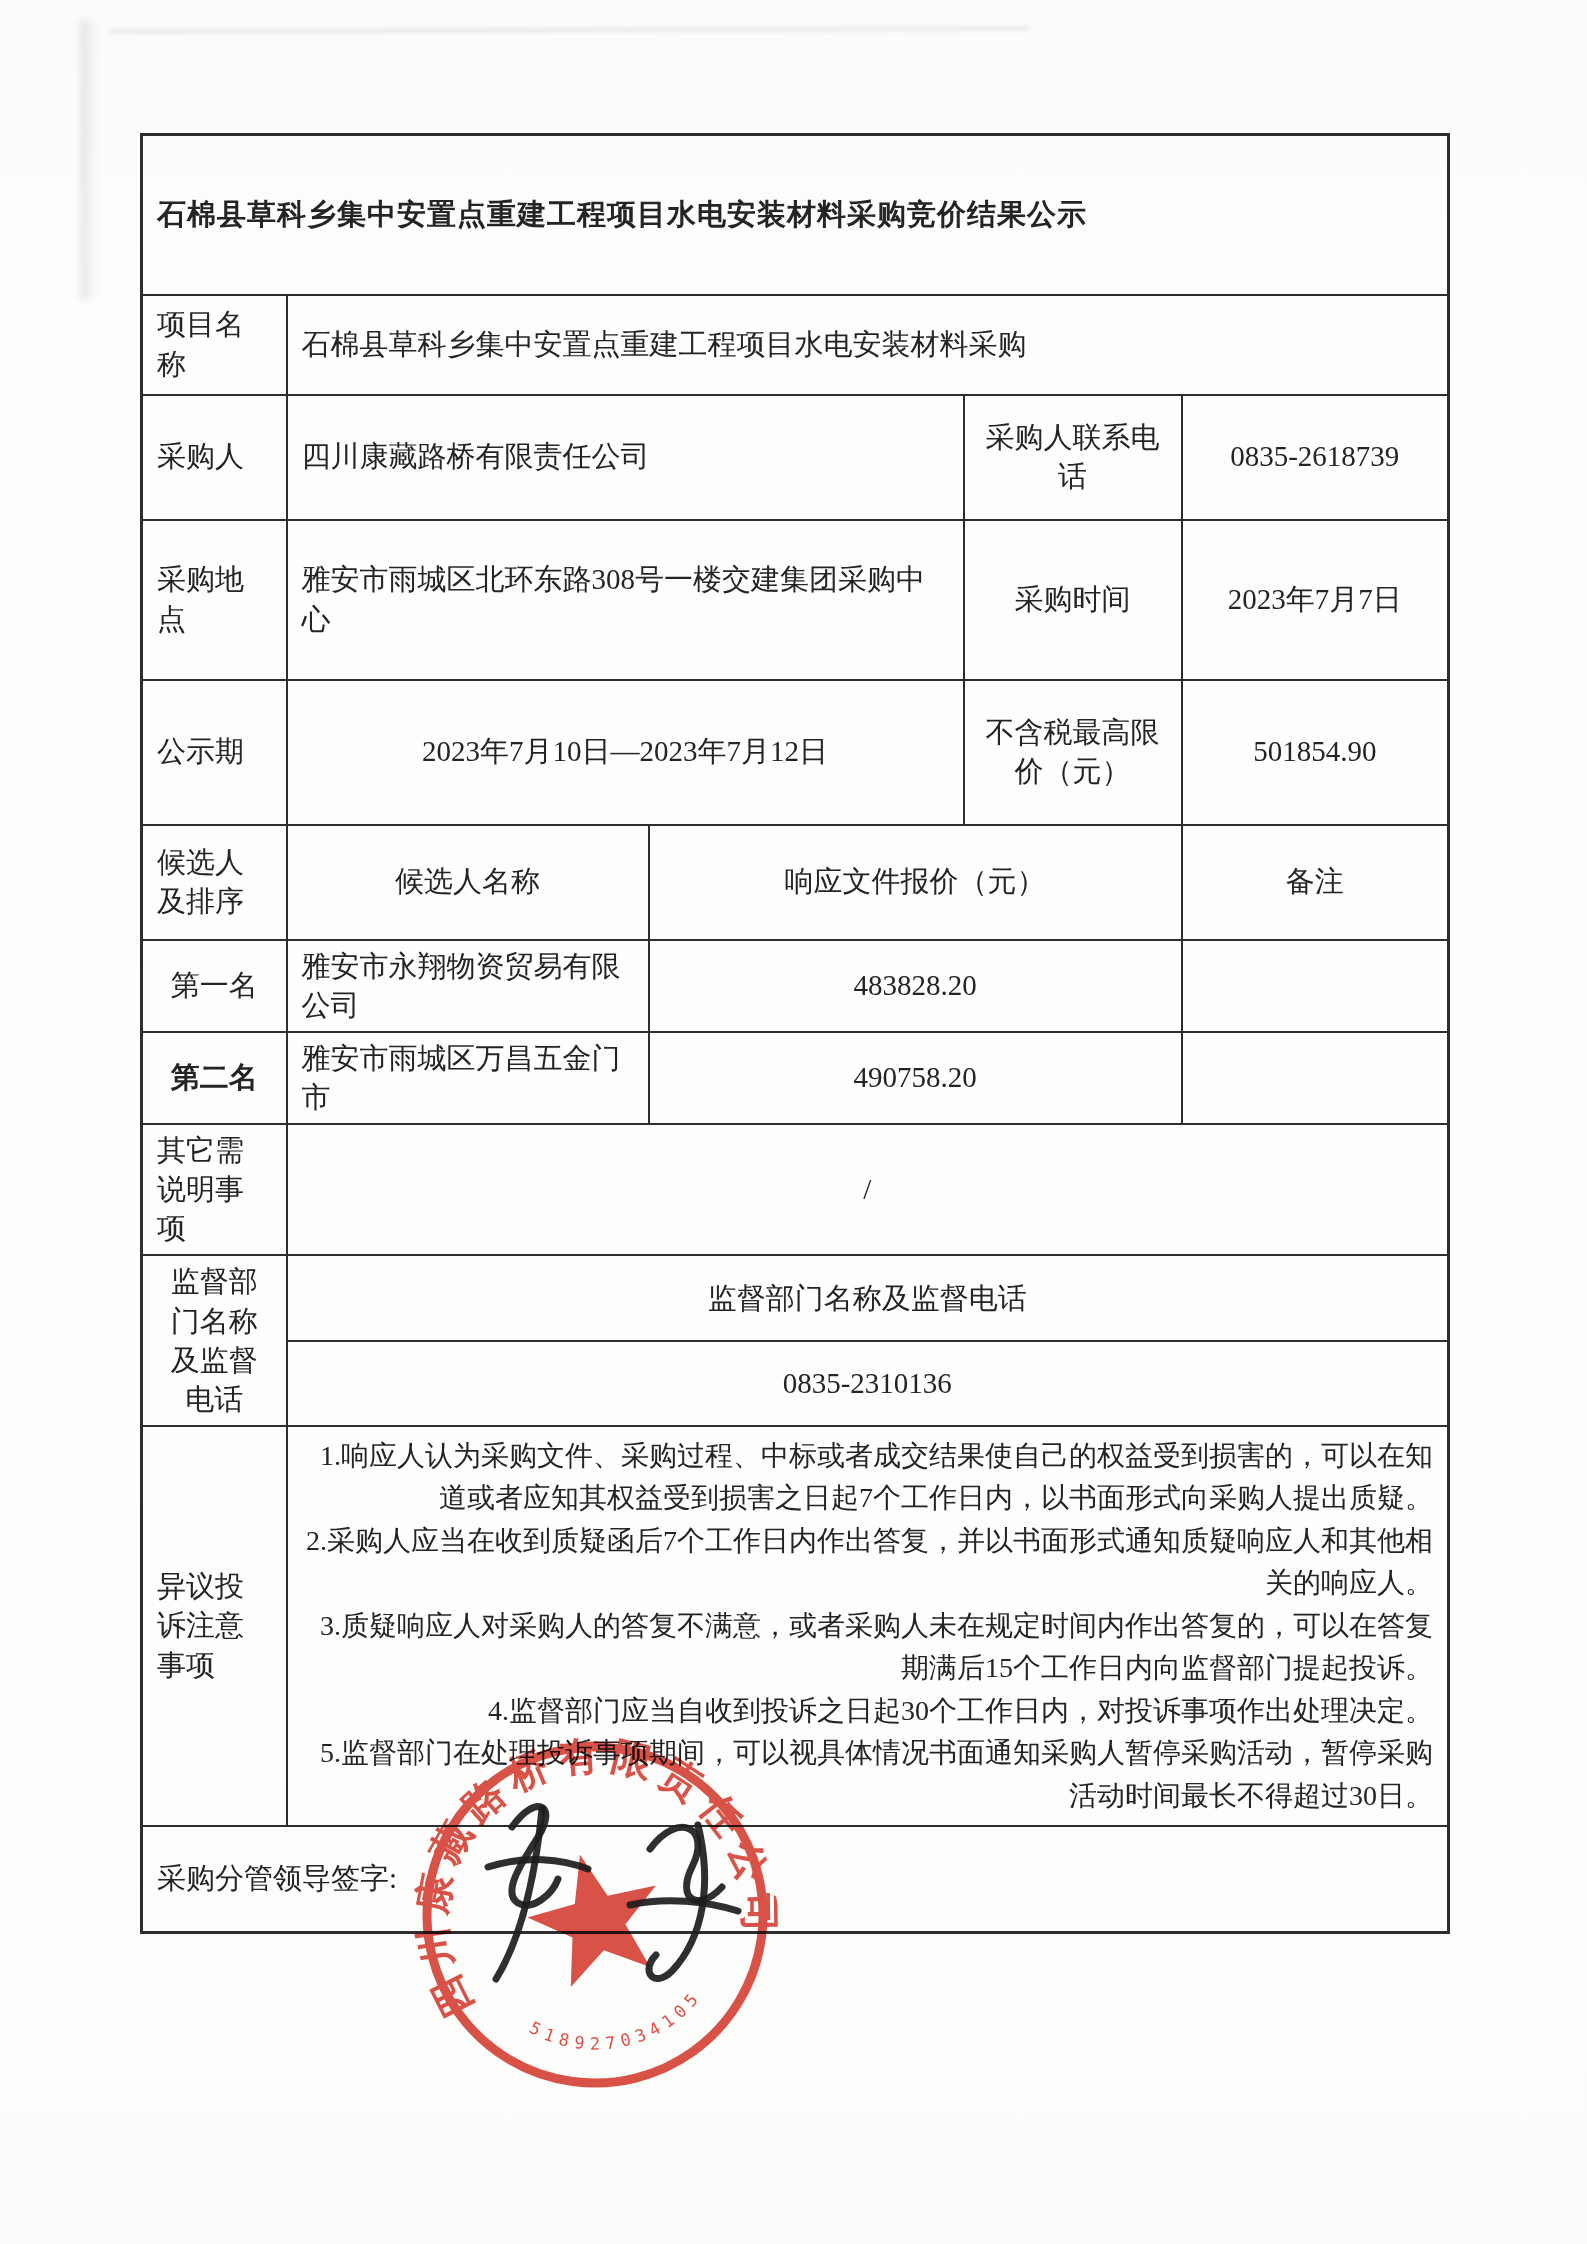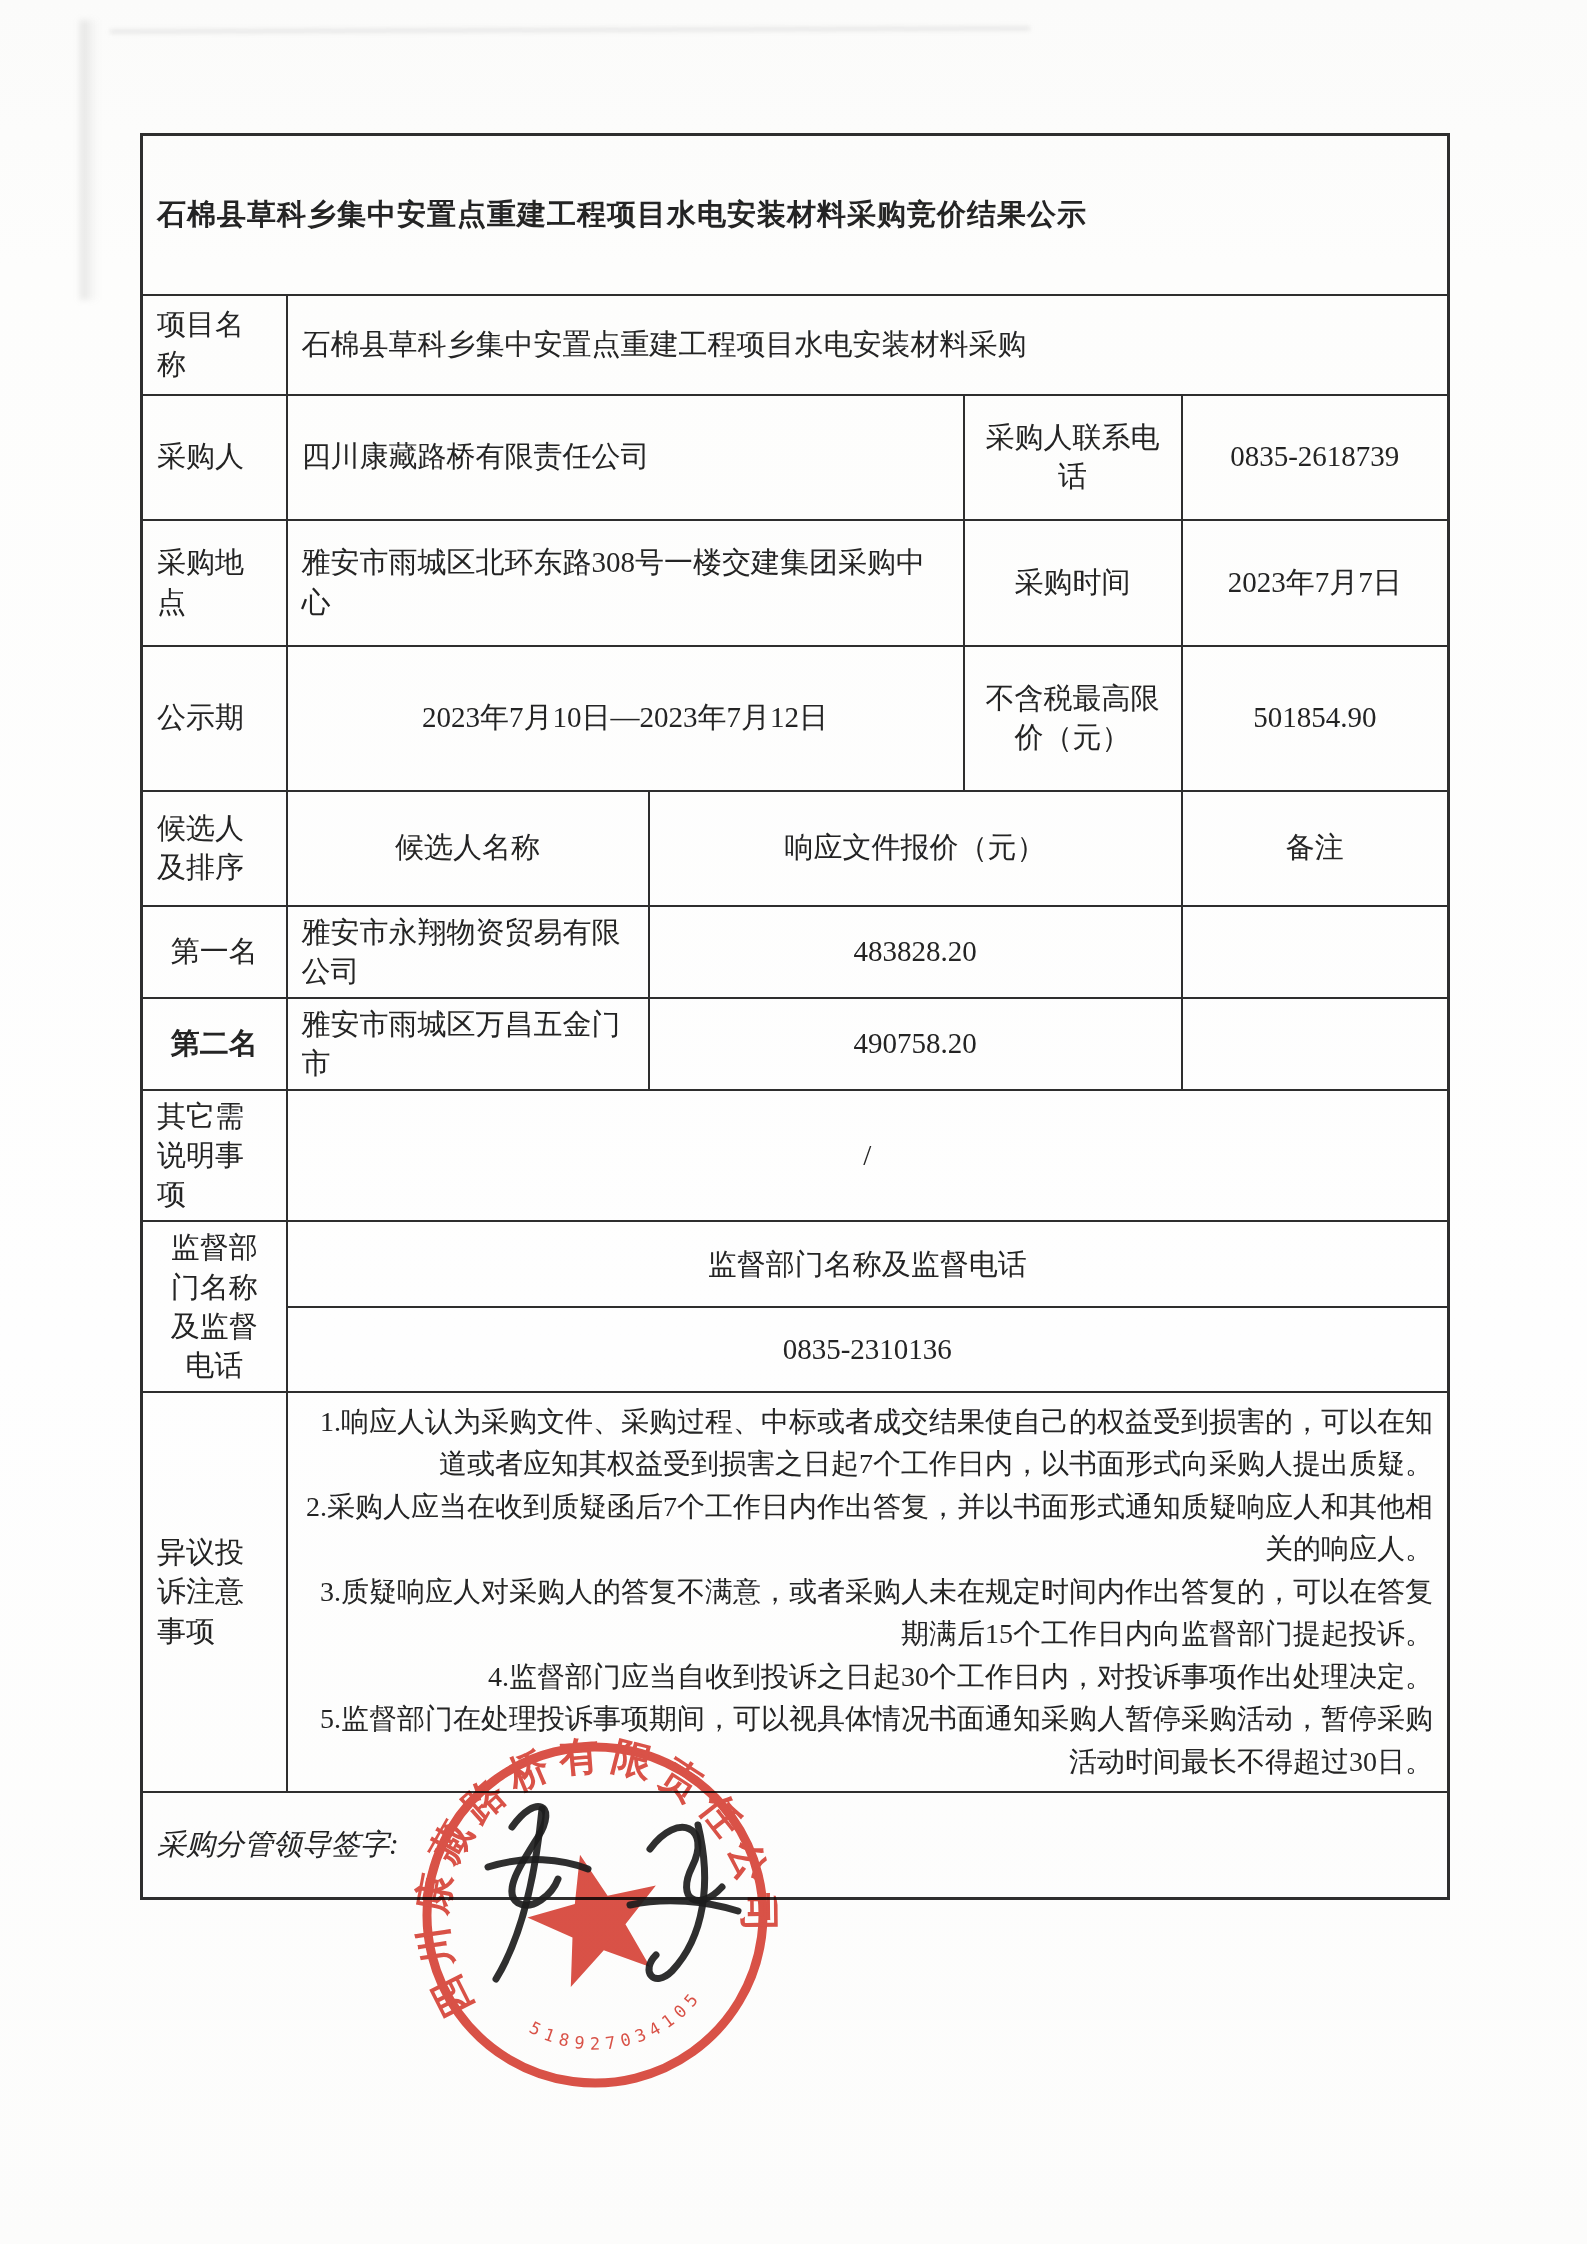--- a/index.html
+++ b/index.html
@@ -56,34 +56,34 @@
     font-family:"Liberation Sans","DejaVu Sans",sans-serif;
     font-weight:bold;
     font-size:37px;
     letter-spacing:1px;
     text-align:left;
     color:#161616;
   }
   .h-title{height:160px;}
   .h-r1{height:100px;}
   .h-r2{height:125px;}
-  .h-r3{height:126px;}
+  .h-r3{height:160px;}
   .h-r4{height:145px;}
   .h-r5{height:115px;}
   .h-r6{height:92px;}
   .h-r7{height:92px;font-weight:bold;}
   .h-r8{height:106px;}
   .h-r9{height:72px;}
   .h-r10{height:400px;margin-top:24px;}
   .h-r11{height:106px;}
   td.c{text-align:center;}
   td.label{padding-left:12px;}
   td.notice{vertical-align:middle; padding:10px 16px;}
   td.notice p{margin:0; font-size:28px; line-height:1.52; text-align:right;}
-  td.sig-row{padding-left:14px; font-size:30px;font-style:italic;}
+  td.sig-row{padding-left:14px; font-size:30px;}
 
   
   .stamp-wrap{
     position:absolute; left:415px; top:1735px; width:360px; height:360px;
     opacity:.88;
     mix-blend-mode:multiply;
     transform:rotate(-14deg);
     pointer-events:none;
     z-index:5;
   }

